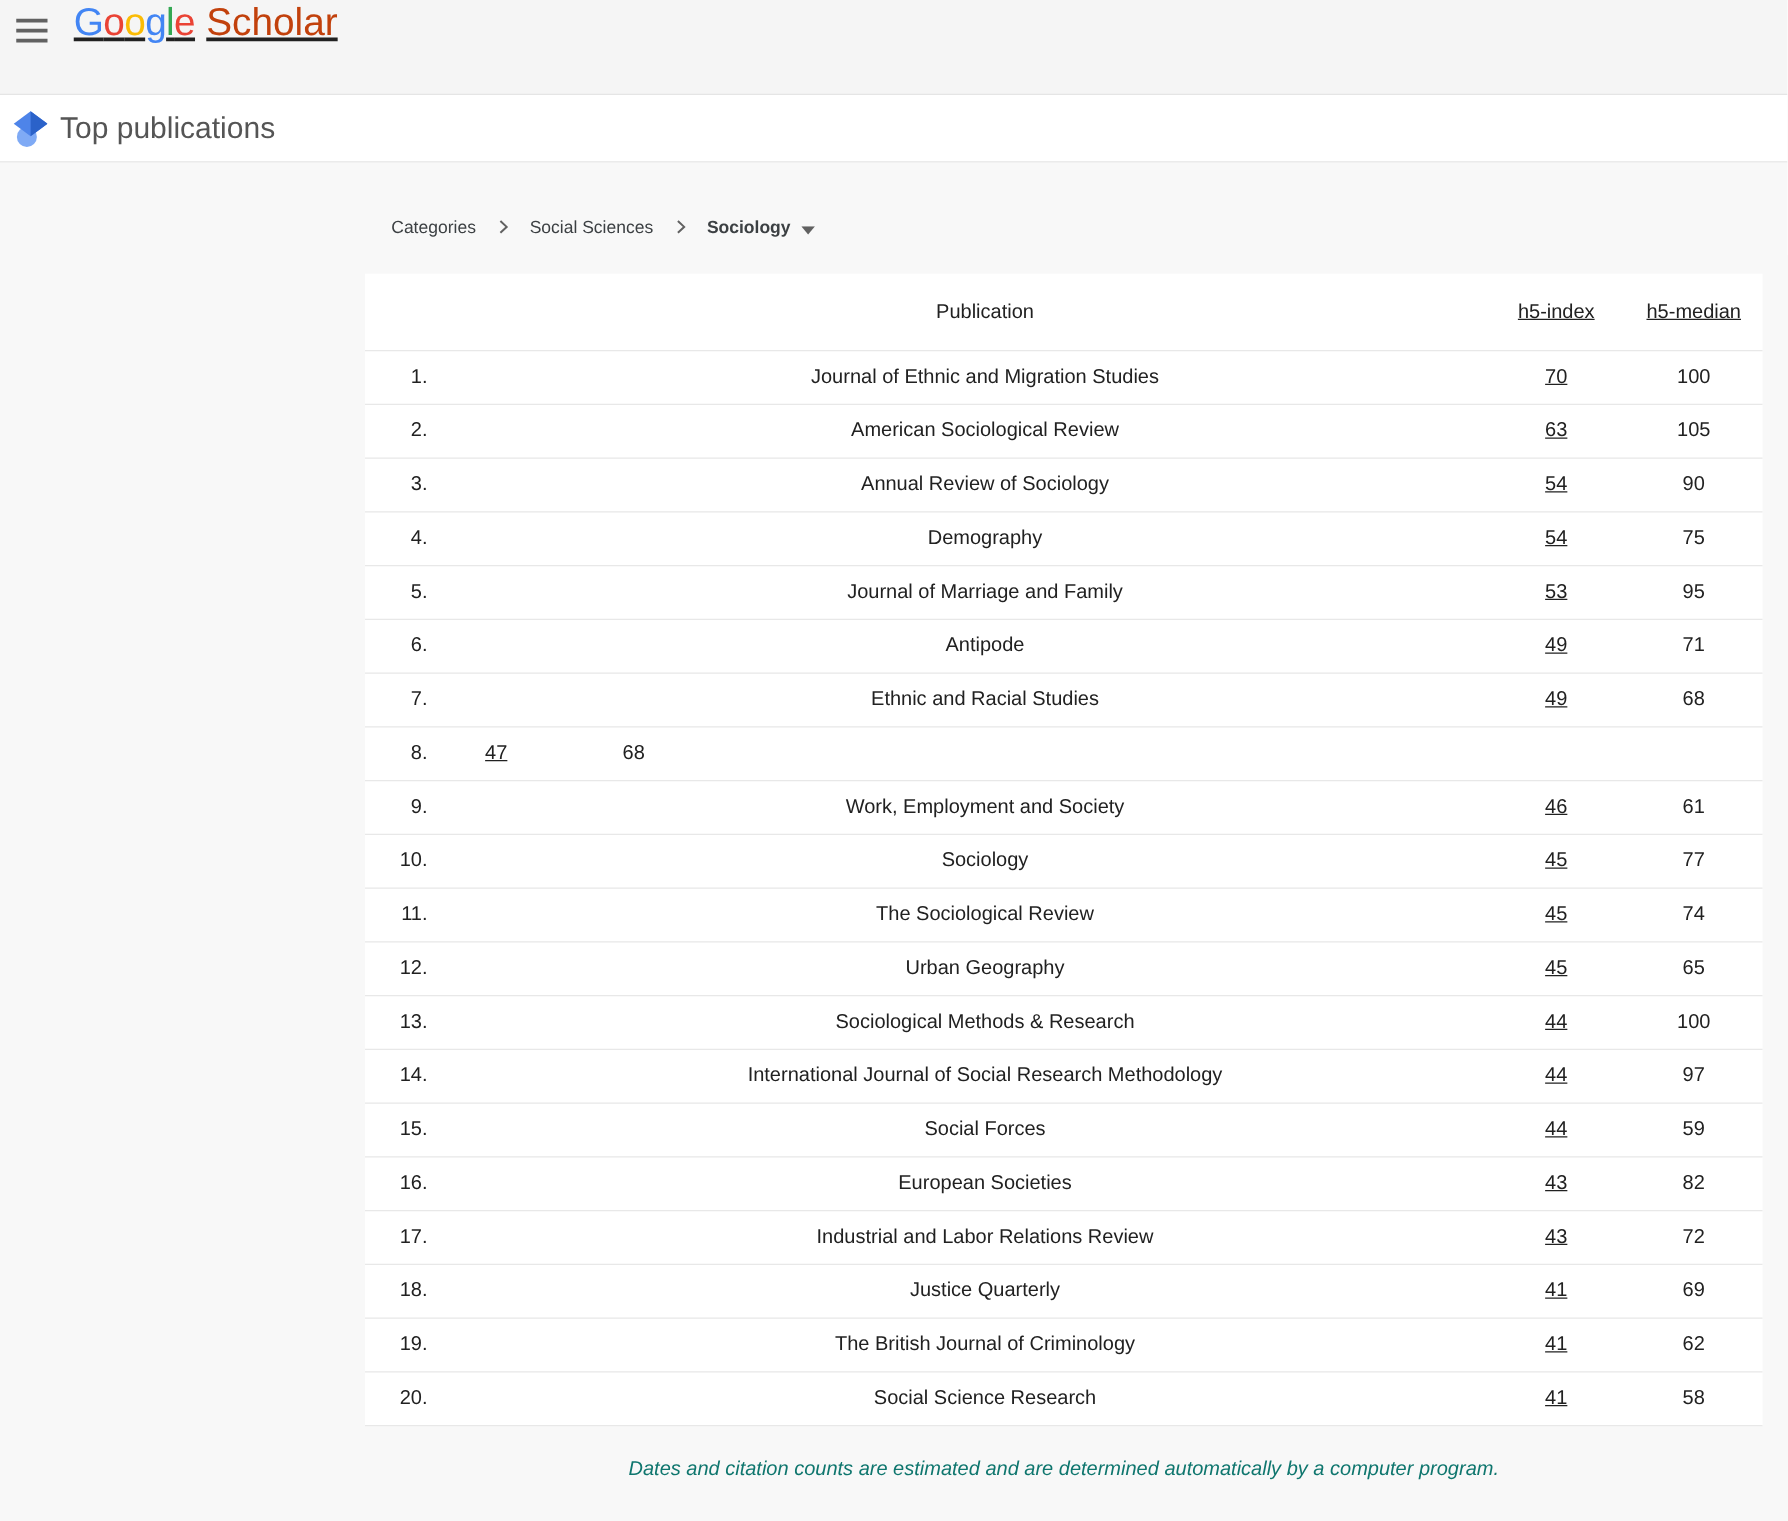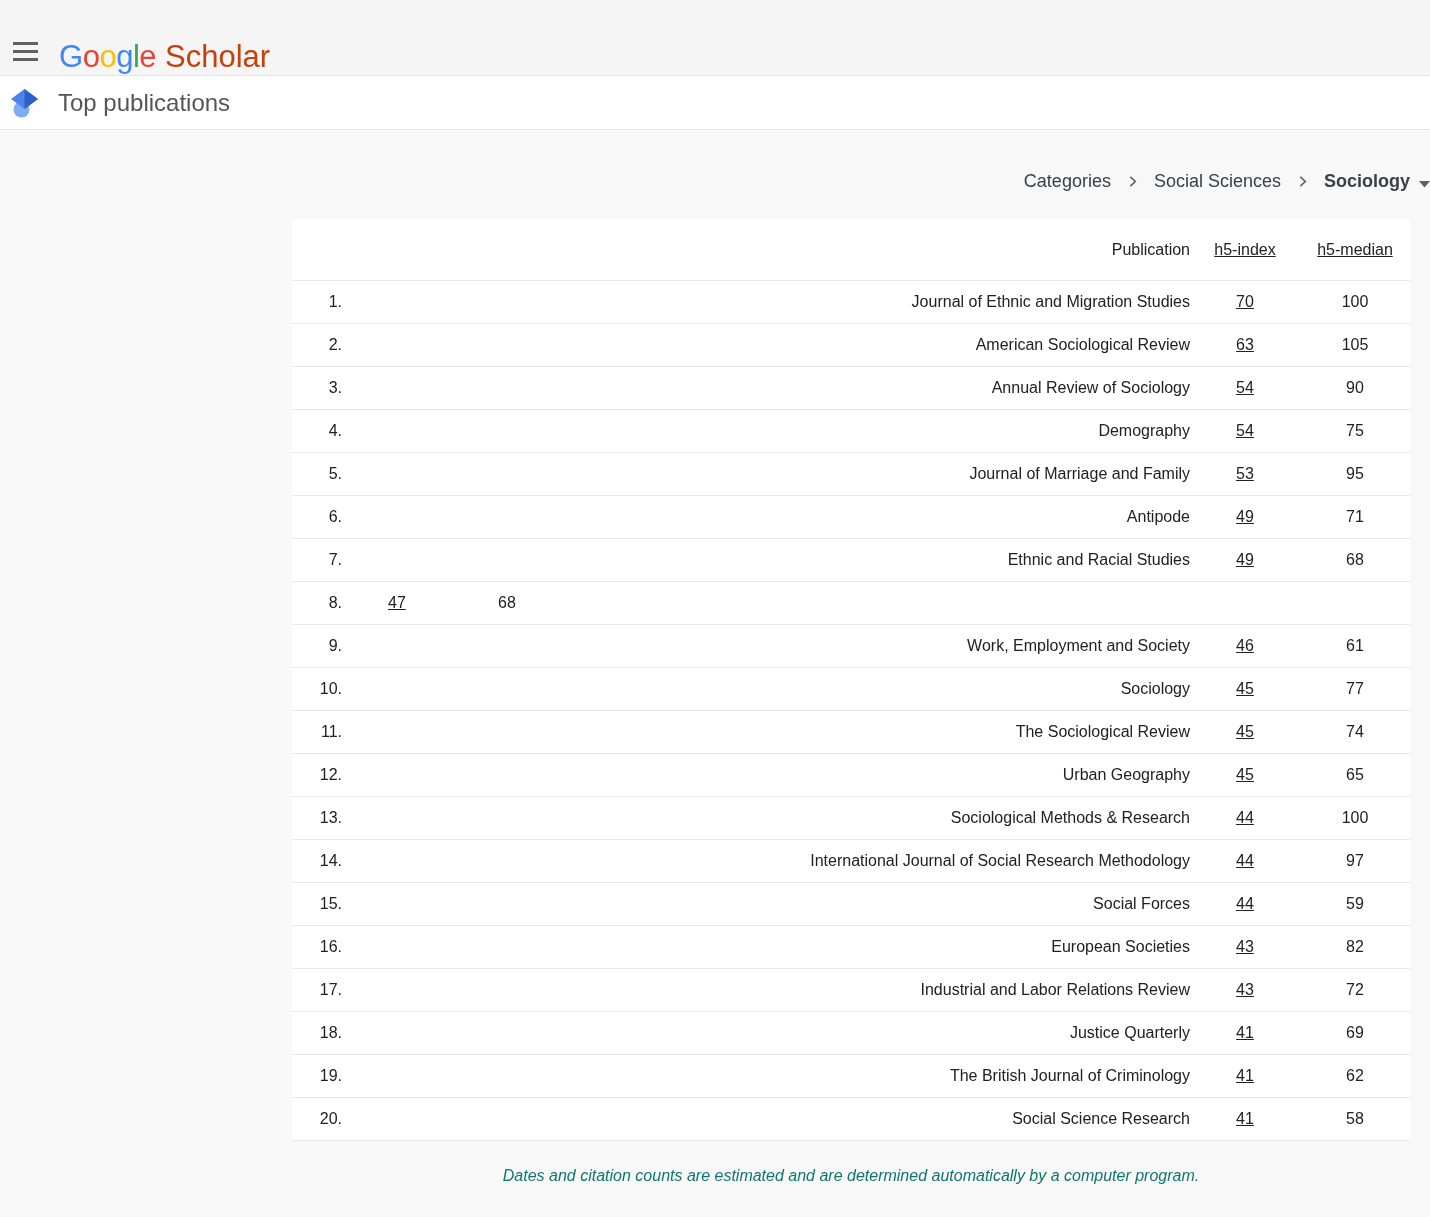--- a/index.html
+++ b/index.html
@@ -11,21 +11,22 @@
     overflow:hidden;
   }
   [data-interactable="true"] { cursor:pointer; }
 
   
   .topbar {
     height:76px;
     background:#f5f5f5;
     border-bottom:1px solid #e5e5e5;
     display:flex;
-    align-items:flex-end;
+    align-items:flex-start;
+    text-decoration:underline;
   }
   .menu-btn {
     width:48px; height:48px;
     margin-left:1px;
     background:none; border:none;
     display:flex; flex-direction:column;
     align-items:center; justify-content:center;
     gap:5px;
   }
   .menu-btn span { display:block; width:25px; height:3px; background:#616161; }
@@ -44,33 +45,31 @@
     background:#fff;
     border-bottom:1px solid #e5e5e5;
     display:flex;
     align-items:center;
   }
   .cap-icon { width:48px; display:flex; justify-content:center; }
   .titlebar h1 {
     font-size:24px;
     font-weight:400;
     color:#555;
-    margin-left:10px;
   }
 
   
   .content { padding-top:38px; }
   .breadcrumb {
     margin-left:313px;
     display:flex;
     align-items:center;
-    font-size:18px;
+    font-size:14px;
     color:#3c4043;
     height:26px;
-    justify-content:flex-end;
   }
   .breadcrumb a { color:#3c4043; text-decoration:none; }
   .crumb-chevron { margin:0 14px; display:flex; align-items:center; }
   .breadcrumb .current {
     font-weight:700;
     display:flex;
     align-items:center;
   }
   .caret { margin-left:9px; margin-top:3px; }
 
@@ -79,21 +78,21 @@
     margin:25px 20px 0 292px;
     width:1118px;
     background:#fff;
     border-bottom:1px solid #e8e8e8;
     font-size:16px;
   }
   .thead, .trow { display:flex; align-items:center; }
   .thead { height:61px; }
   .trow { height:43px; border-top:1px solid #e8e8e8; }
   .rank-cell { width:50px; text-align:right; color:#212121; }
-  .pub-cell { flex:1; padding-left:44px; text-align:right; color:#212121; }
+  .pub-cell { flex:1; padding-left:44px; text-align:center; color:#212121; }
   .num-cell { width:110px; text-align:center; color:#212121; }
   a.num-cell, .h5link { color:#212121; text-decoration:underline; }
   .thead .pub-cell { text-decoration:none; }
 
   .footnote {
     margin-left:292px;
     width:1118px;
     margin-top:26px;
     text-align:center;
     font-style:italic;

